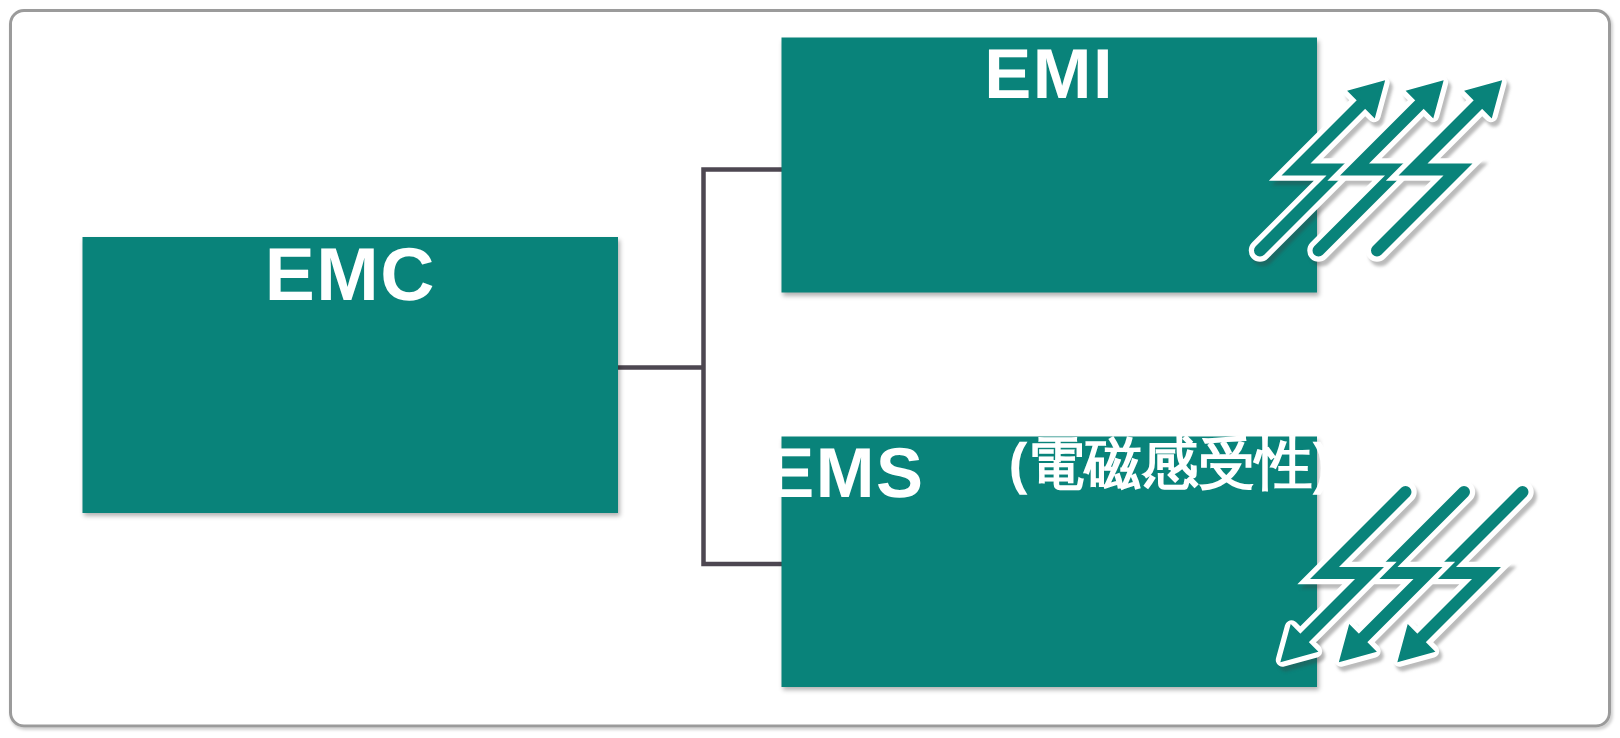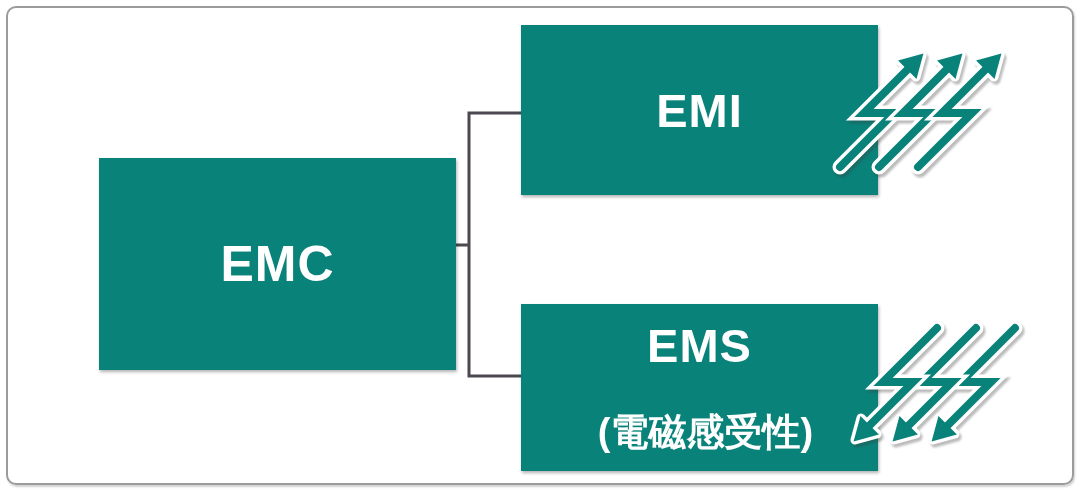--- a/index.html
+++ b/index.html
@@ -39,30 +39,29 @@
   .connectors path {
     stroke: var(--connector);
     stroke-width: 3;
     fill: none;
   }
   .node {
     position: absolute;
     background: var(--accent);
     color: var(--text);
     display: flex;
-    flex-direction: column;
-    align-items: center;
+    flex-direction: row;
     justify-content: center;
     gap: 5px;
     z-index: 2;
     box-shadow: 1px 2px 3px rgba(0,0,0,0.30);
   }
-  .node-emc { left: 55px;  top: 158px; width: 357px; height: 212px; margin-left: 44px; }
+  .node-emc { left: 55px;  top: 158px; width: 357px; height: 184px; }
   .node-emi { left: 521px; top: 25px;  width: 357px; height: 170px; }
-  .node-ems { left: 521px; top: 304px; width: 357px; height: 167px; gap: 44px; }
+  .node-ems { left: 521px; top: 291px; width: 357px; height: 167px; gap: 44px; }
   .node-title {
     font-weight: 700;
     font-size: 47px;
     line-height: 1.0;
     letter-spacing: 1px;
   }
   .node-emc .node-title { font-size: 50px; }
   .node-sub {
     font-weight: 700;
     font-size: 40px;

